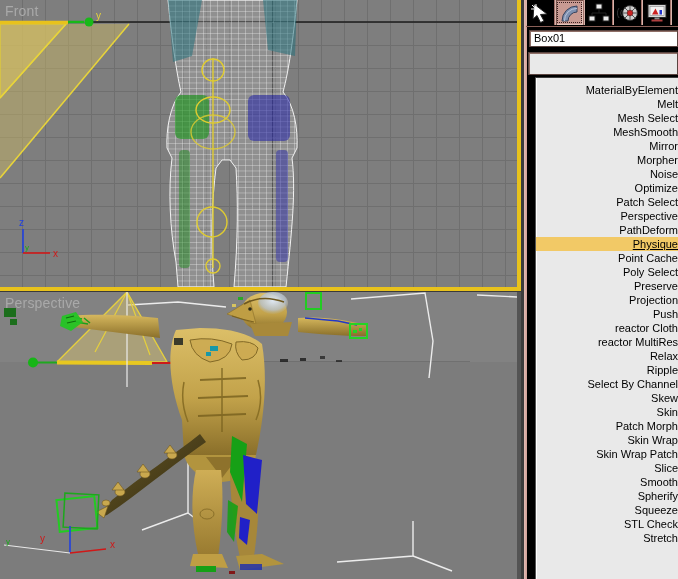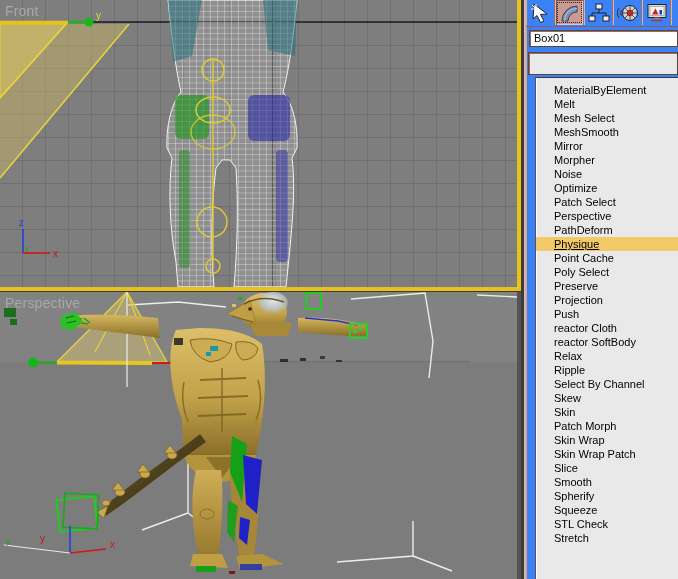--- a/index.html
+++ b/index.html
@@ -17,41 +17,41 @@
   .vp-label{position:absolute;left:5px;top:3px;font-size:14px;color:#a9a9a9;
             letter-spacing:.2px;z-index:5;}
   
   .yb{position:absolute;background:#e8c21c;z-index:6;}
   #yb-right{left:517px;top:0;width:4px;height:288px;}
   #yb-bottom{left:0;top:287px;width:521px;height:4px;}
   #persp-right-border{position:absolute;left:517px;top:291px;width:4px;height:288px;background:#545454;}
   #vp-split-dark{position:absolute;left:0;top:290.5px;width:521px;height:1.5px;background:#3a3a3a;z-index:7;}
   #panel-dark-col{position:absolute;left:521px;top:0;width:3px;height:579px;background:#3c3c3c;}
   
-  #panel{position:absolute;left:524px;top:0;width:154px;height:579px;background:#3b82f6;}
+  #panel{position:absolute;left:524px;top:0;width:154px;height:579px;background:#000000;}
   #panel-pink-strip{position:absolute;left:0;top:0;width:3px;height:579px;
      background:linear-gradient(to right,#e3bcb4,#cf9e96);}
   #tab-row{position:absolute;left:2px;top:0;width:152px;height:26px;display:flex;
      border-bottom:1px solid #8a6058;}
   .ptab{width:29px;height:25px;box-sizing:border-box;position:relative;
      border-right:1px solid #a07068;border-left:1px solid #d8b4ac;
      display:flex;align-items:center;justify-content:center;cursor:pointer;}
   .ptab.active{background:#c99b93;outline:1px dotted #3a2020;outline-offset:-3px;
      box-shadow:inset 1px 1px 0 #7a544c,inset -1px -1px 0 #e4c4bc;}
   #name-field{position:absolute;left:5px;top:30px;width:149px;height:17px;box-sizing:border-box;
      background:#ffffff;border:1px solid #5a4440;box-shadow:inset 1px 1px 0 #8f6f67;
      font-size:11px;line-height:15px;padding:0 4px;color:#000;}
   #mod-dropdown{position:absolute;left:4px;top:52px;width:150px;height:23px;box-sizing:border-box;
      background:#e9e9e9;border:1px solid #5a4440;box-shadow:inset 1px 1px 0 #8f6f67;
      font-size:11px;color:#000;}
   #mod-list{position:absolute;left:11px;top:77px;width:143px;height:502px;box-sizing:border-box;
      background:#e9e9e9;border-top:1px solid #3c3c3c;border-left:1px solid #555;
      box-shadow:inset 1px 0 0 #ffffff;overflow:hidden;padding-top:5px;}
   .mod-item{height:14px;line-height:14px;font-size:11px;color:#000;padding-left:18px;
-     white-space:nowrap;cursor:default;}
+     white-space:nowrap;cursor:default;text-align:right;}
   .mod-item.selected{background:#f2c966;text-decoration:underline;}
   svg text{font-family:"Liberation Sans",sans-serif;}
 </style>
 </head>
 <body>
 
 <div id="screen">
 
   <div id="vp-front" class="vp">
     <svg width="517" height="287" viewBox="0 0 517 287">
@@ -344,21 +344,21 @@
         <div class="mod-item">Patch Select</div>
         <div class="mod-item">Perspective</div>
         <div class="mod-item">PathDeform</div>
         <div class="mod-item selected">Physique</div>
         <div class="mod-item">Point Cache</div>
         <div class="mod-item">Poly Select</div>
         <div class="mod-item">Preserve</div>
         <div class="mod-item">Projection</div>
         <div class="mod-item">Push</div>
         <div class="mod-item">reactor Cloth</div>
-        <div class="mod-item">reactor SoftBody</div>
+        <div class="mod-item">reactor MultiRes</div>
         <div class="mod-item">Relax</div>
         <div class="mod-item">Ripple</div>
         <div class="mod-item">Select By Channel</div>
         <div class="mod-item">Skew</div>
         <div class="mod-item">Skin</div>
         <div class="mod-item">Patch Morph</div>
         <div class="mod-item">Skin Wrap</div>
         <div class="mod-item">Skin Wrap Patch</div>
         <div class="mod-item">Slice</div>
         <div class="mod-item">Smooth</div>

